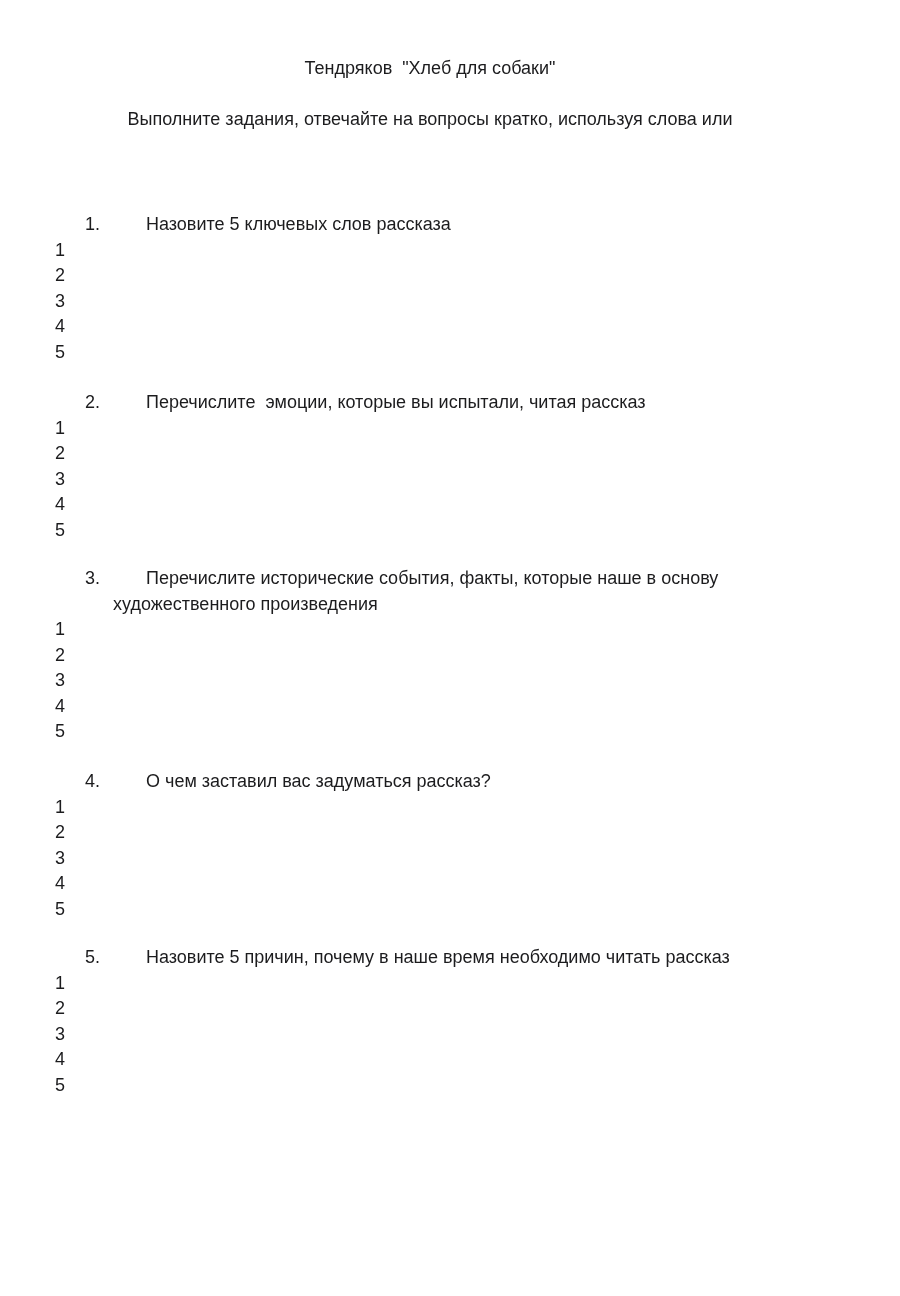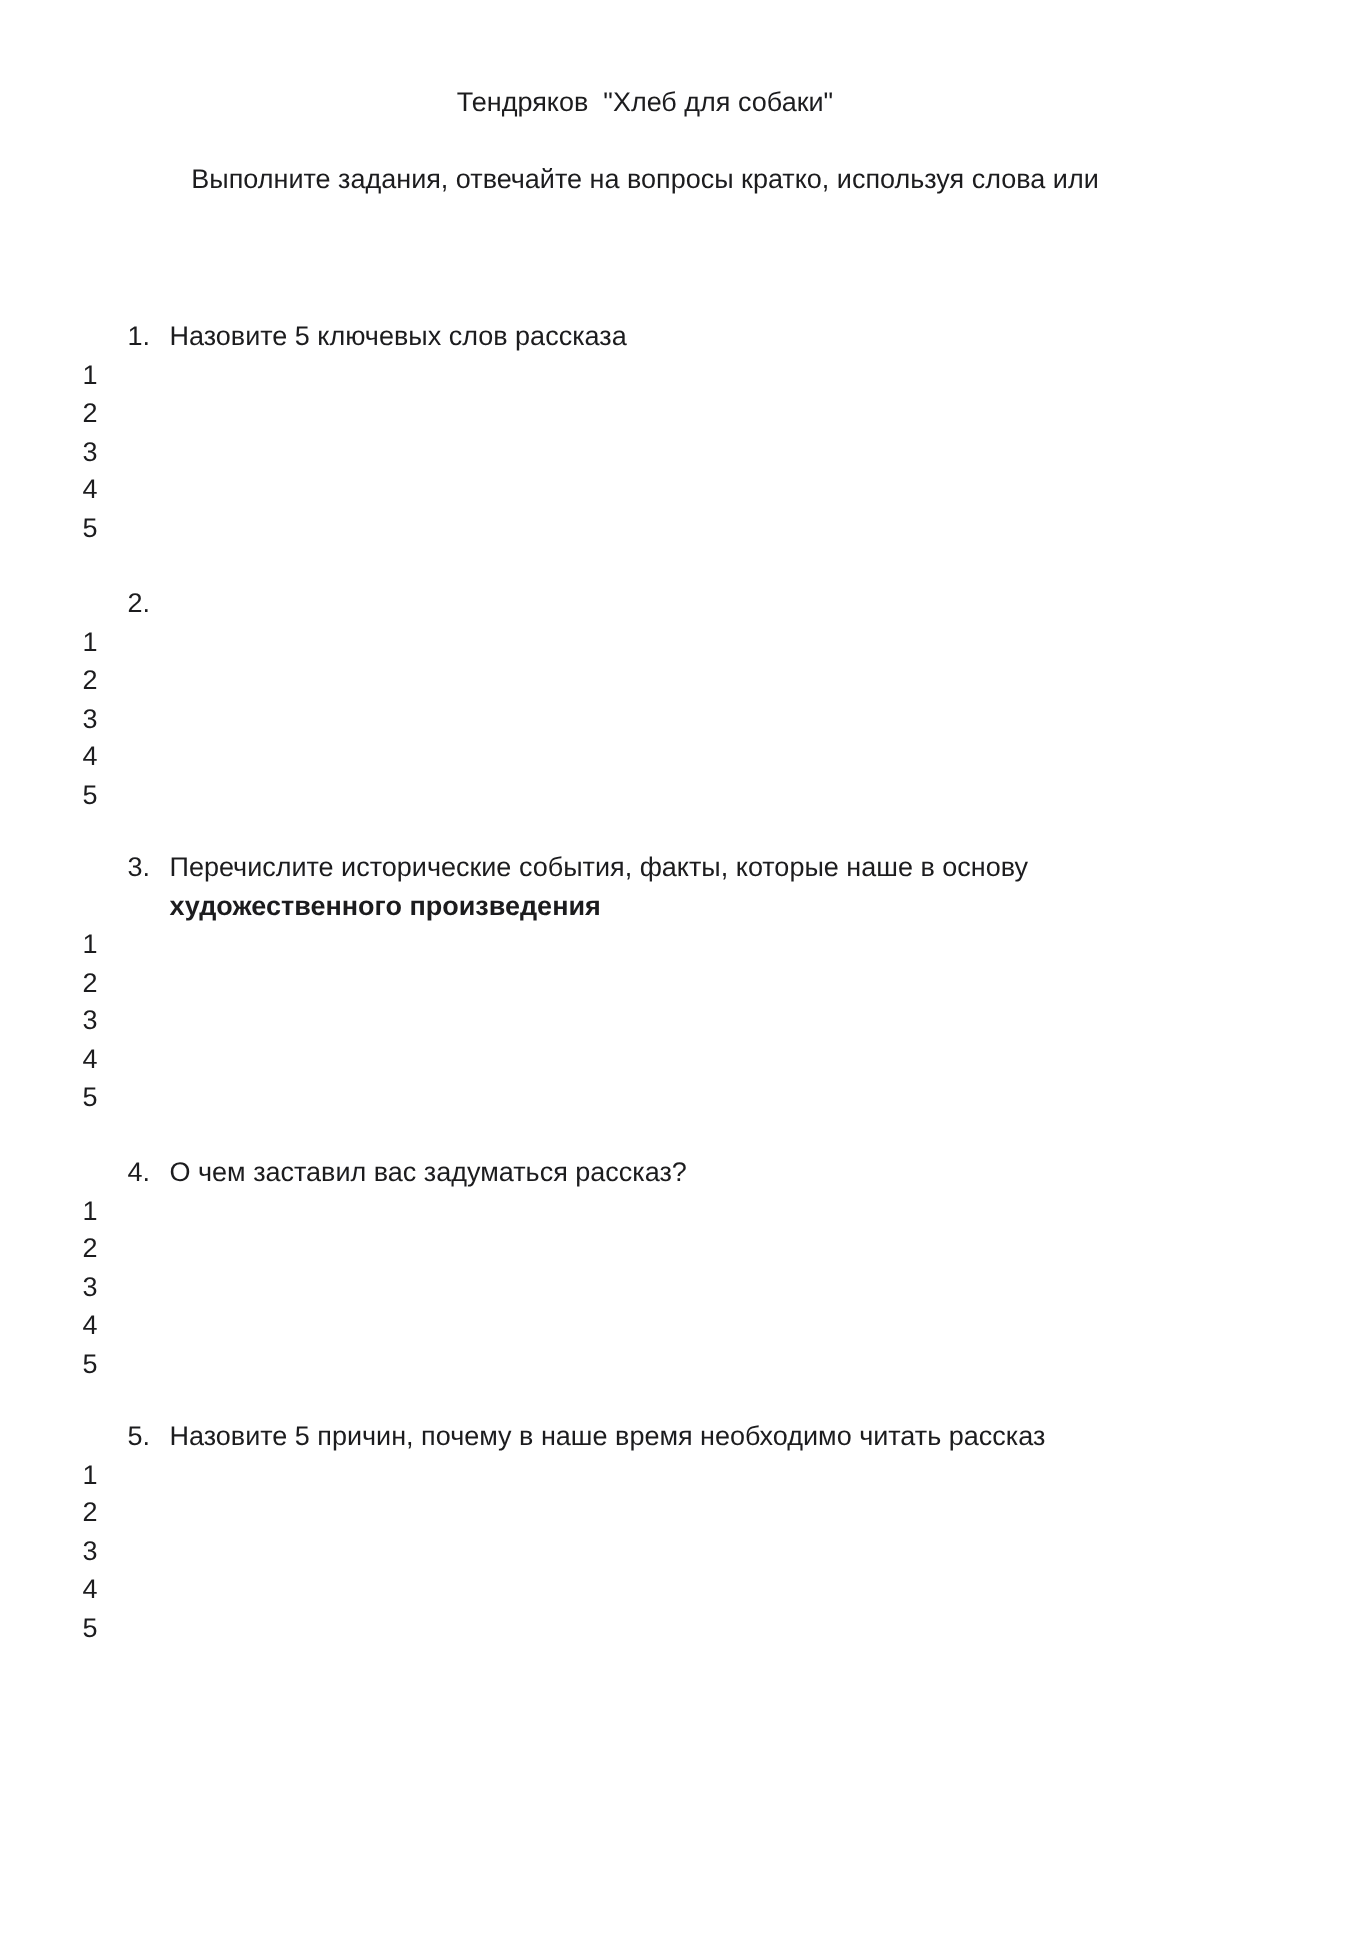--- a/index.html
+++ b/index.html
@@ -39,25 +39,24 @@
     width: 900px;
   }
   .q-row {
     display: flex;
     padding-left: 85px;
   }
   .q-num {
     width: 28px;
     flex: 0 0 28px;
   }
-  .q-text { white-space: pre; }
+  .q-text { white-space: pre; margin-left: 33px; }
   .q-line2 {
     padding-left: 113px;
     white-space: pre;
-    font-weight: bold;
   }
   .answer-line {
     padding-left: 55px;
   }
   .qb-1 { top: 212px; }
   .qb-2 { top: 390px; }
   .qb-3 { top: 566px; }
   .qb-4 { top: 769px; }
   .qb-5 { top: 945px; }
 </style>
@@ -80,20 +79,21 @@
     <div class="answer-line"><span>1</span></div>
     <div class="answer-line"><span>2</span></div>
     <div class="answer-line"><span>3</span></div>
     <div class="answer-line"><span>4</span></div>
     <div class="answer-line"><span>5</span></div>
   </div>
 
   <div class="question-block qb-2">
     <div class="q-row">
       <span class="q-num">2.</span>
+      <span class="q-text">Перечислите  эмоции, которые вы испытали, читая рассказ</span>
     </div>
     <div class="answer-line"><span>1</span></div>
     <div class="answer-line"><span>2</span></div>
     <div class="answer-line"><span>3</span></div>
     <div class="answer-line"><span>4</span></div>
     <div class="answer-line"><span>5</span></div>
   </div>
 
   <div class="question-block qb-3">
     <div class="q-row">

